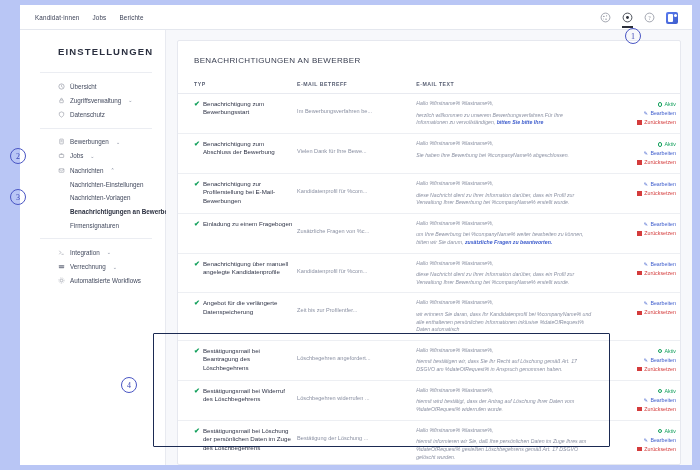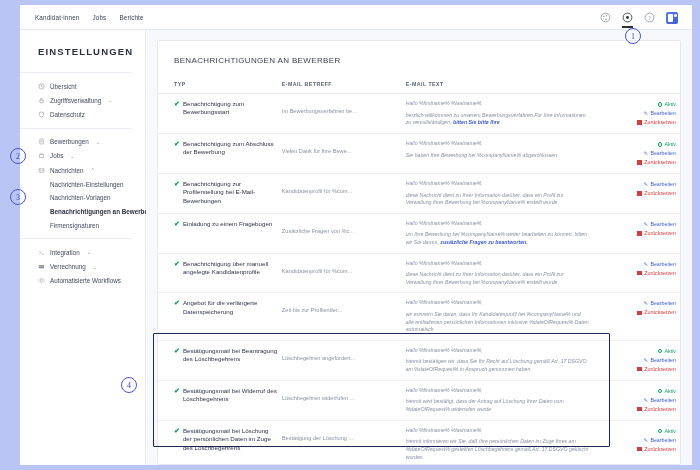--- a/index.html
+++ b/index.html
@@ -58,20 +58,21 @@
 
   
   .page { display: flex; height: 435px; background: #ffffff; }
 
   
   .sidebar {
     width: 126px; flex: 0 0 126px;
     background: #ffffff;
     border-right: 1px solid #e8eaf0;
     padding: 16px 13px 0 0;
+    margin-left: 20px;
   }
   .settings-title {
     font-size: 9.5px; font-weight: bold; letter-spacing: 1.15px;
     color: #2b3040; padding: 0 0 15px 18px;
   }
   .side-group { padding: 6px 0 6px 0; border-top: 1px solid #ebedf2; }
   .side-group.first { border-top: 1px solid #ebedf2; }
   .side-item {
     display: flex; align-items: center; gap: 5px;
     padding: 3.6px 8px 3.6px 18px;

